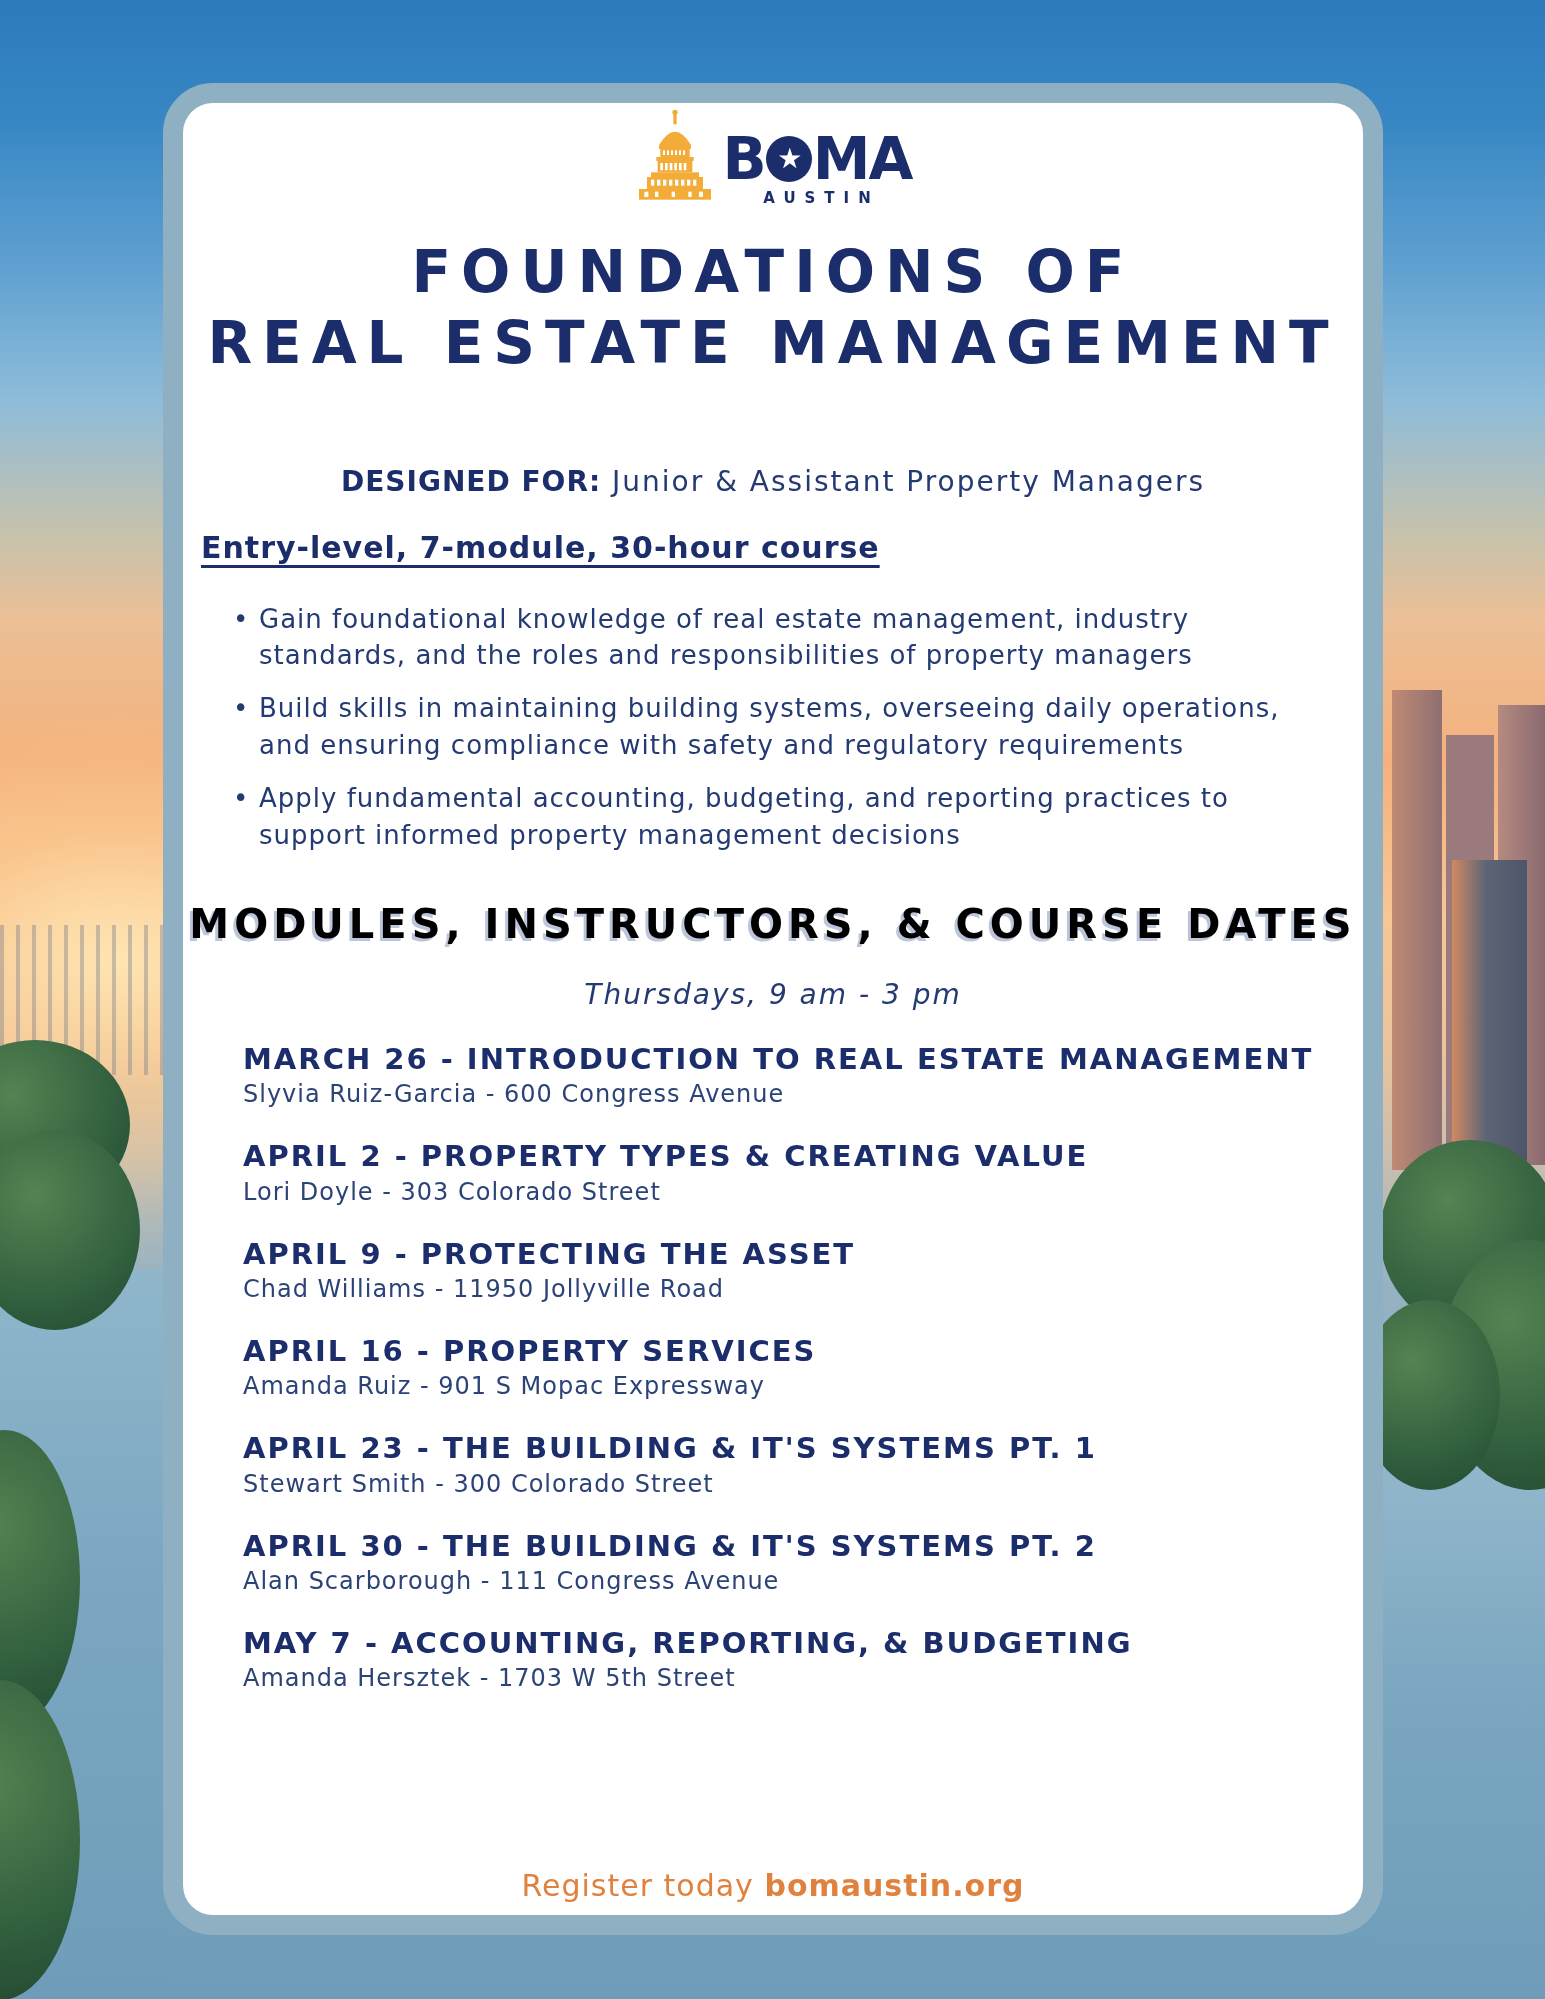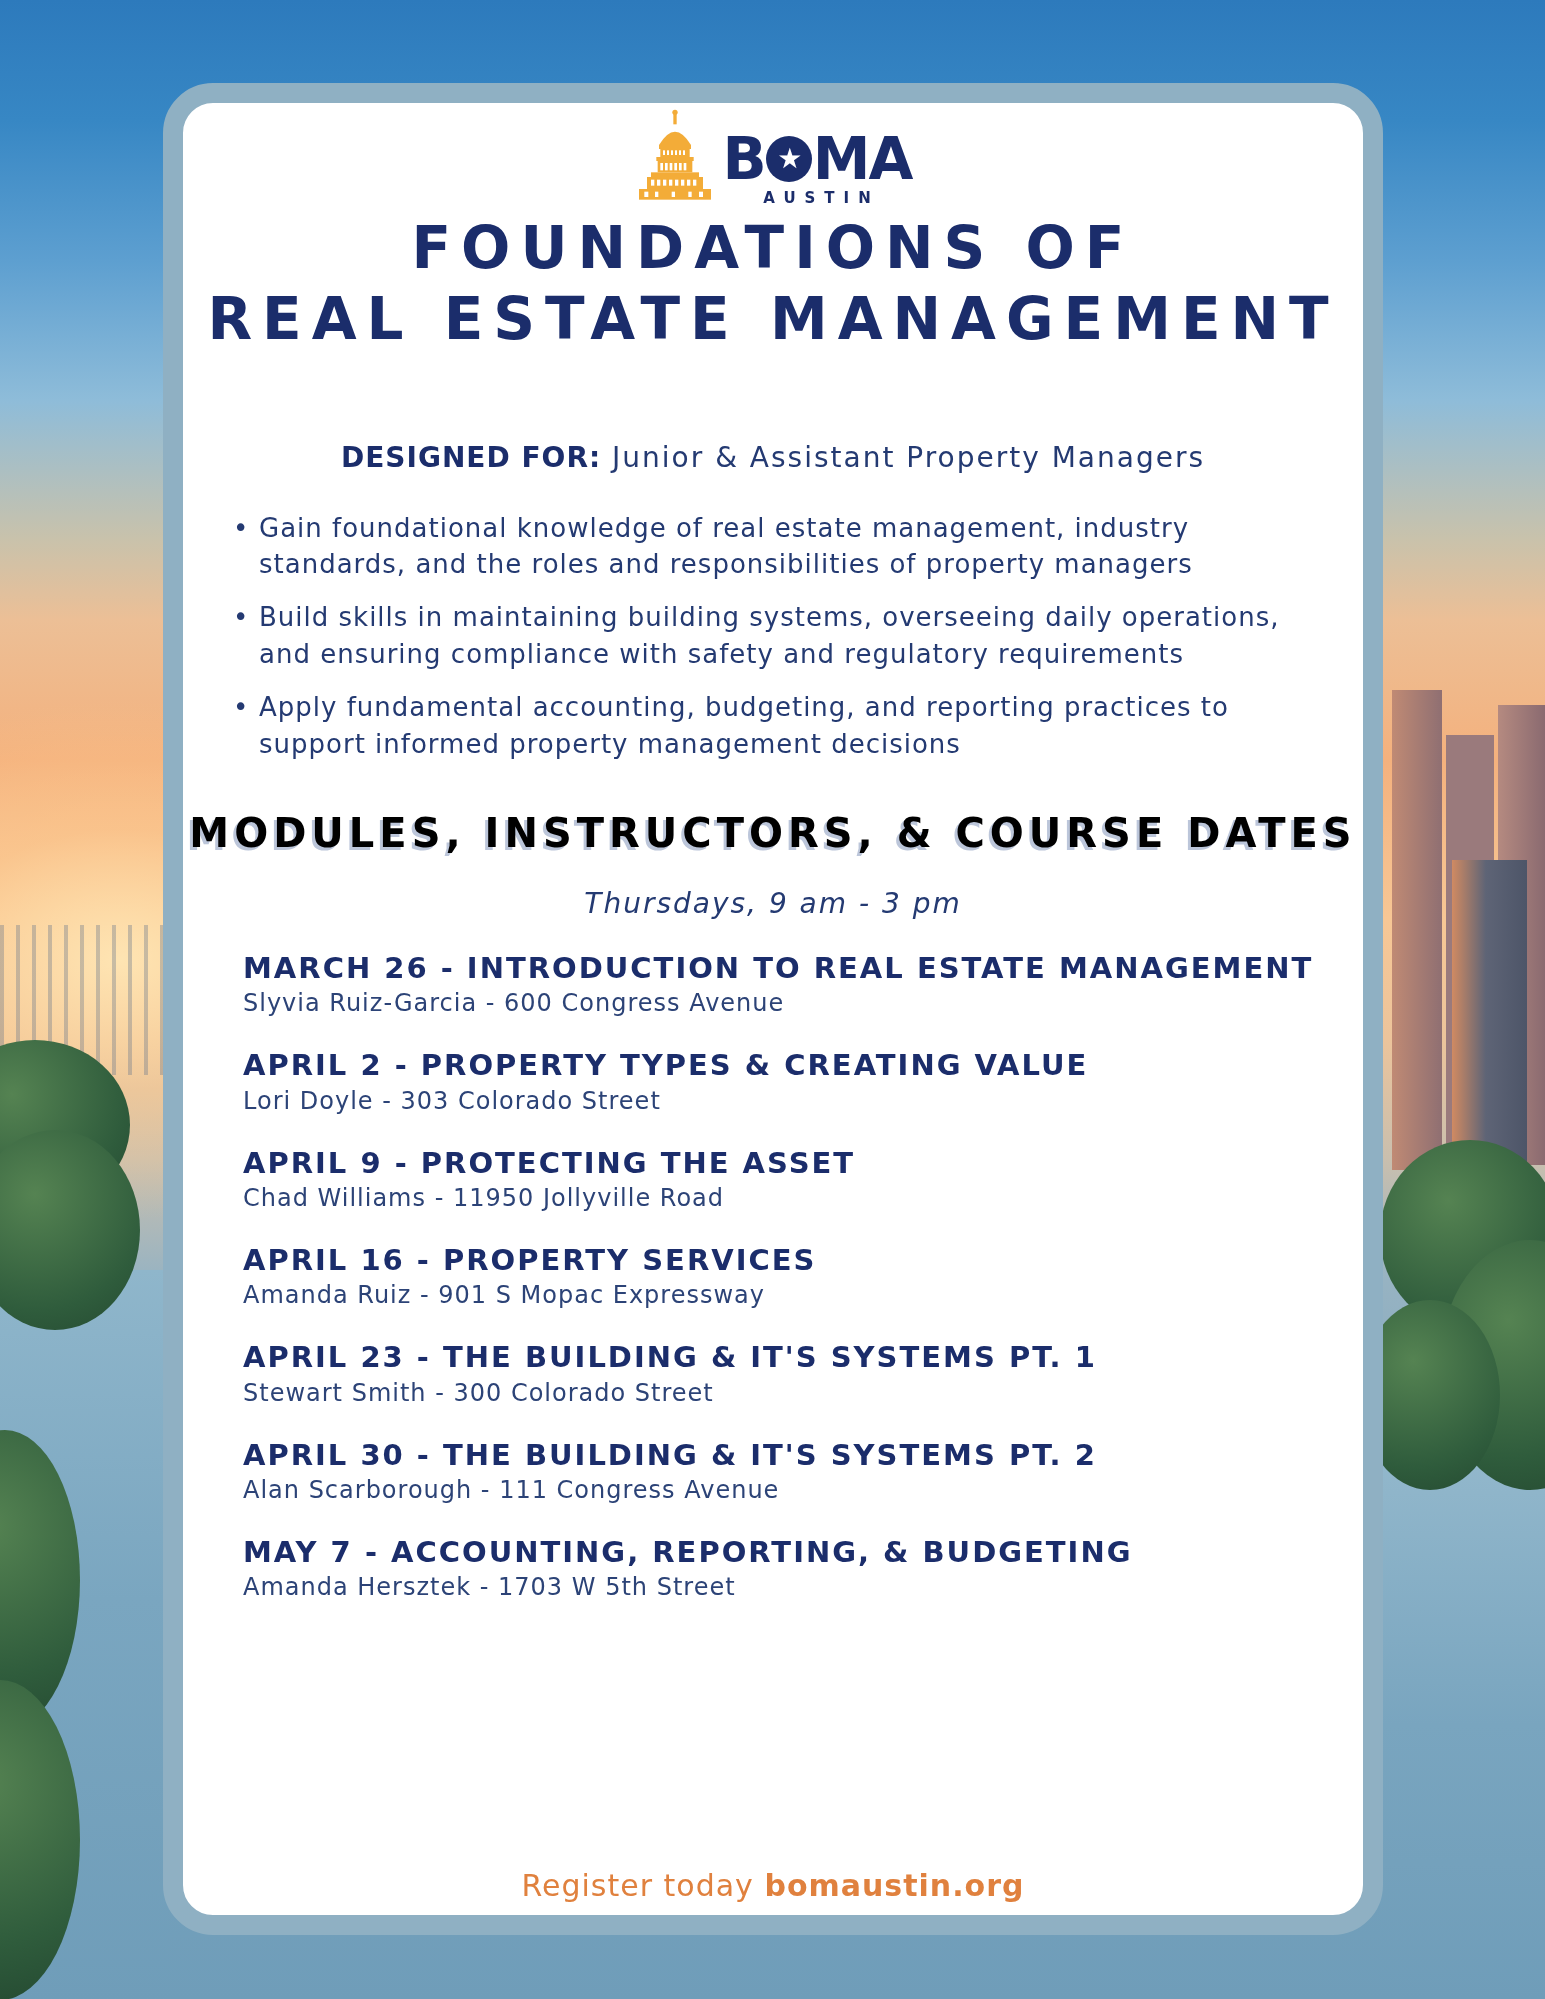--- a/index.html
+++ b/index.html
@@ -37,21 +37,21 @@
   .card-inner{position:relative;width:100%;height:100%;overflow:hidden;border-radius:30px;}
   
   .logo-row{display:flex;justify-content:center;align-items:flex-end;gap:8px;margin-top:8px;height:98px;}
   .capitol{display:block;}
   .brand-block{display:flex;flex-direction:column;align-items:center;padding-bottom:2px;}
   .brand{font-size:58px;font-weight:bold;color:#1b2d6b;letter-spacing:-2px;line-height:.92;display:flex;align-items:center;}
   .o-circle{width:46px;height:46px;border-radius:50%;background:#1b2d6b;display:inline-flex;
     align-items:center;justify-content:center;color:#fff;font-size:28px;margin:0 1px;}
   .brand-sub{font-size:15px;font-weight:bold;color:#1b2d6b;letter-spacing:9px;padding-left:9px;margin-top:3px;text-align:center;}
   
-  .title{margin-top:4px;text-align:center;color:#1b2d6b;font-weight:bold;
+  .title{margin-top:28px;text-align:center;color:#1b2d6b;font-weight:bold;
     font-size:58px;letter-spacing:10px;line-height:1.22;}
   
   .designed{margin-top:86px;text-align:center;color:#243a72;font-size:28px;letter-spacing:2px;}
   .designed b{color:#1b2d6b;letter-spacing:1px;}
   
   .course-line{margin:32px 0 0 18px;color:#1b2d6b;font-size:30px;font-weight:bold;letter-spacing:1px;
     text-decoration:underline;text-decoration-thickness:3px;text-underline-offset:7px;}
   
   .bullets{margin:36px 40px 0 50px;padding:0;list-style:none;color:#243a72;font-size:26px;
     letter-spacing:1px;line-height:1.42;}
@@ -150,20 +150,21 @@
       </div>
     </div>
 
     <div class="title">
       <div>FOUNDATIONS OF</div>
       <div>REAL ESTATE MANAGEMENT</div>
     </div>
 
     <div class="designed"><b>DESIGNED FOR:</b><span> Junior &amp; Assistant Property Managers</span></div>
 
+    <div class="course-line">Entry-level, 7-module, 30-hour course</div>
 
     <ul class="bullets">
       <li>Gain foundational knowledge of real estate management, industry standards, and the roles and responsibilities of property managers</li>
       <li>Build skills in maintaining building systems, overseeing daily operations, and ensuring compliance with safety and regulatory requirements</li>
       <li>Apply fundamental accounting, budgeting, and reporting practices to support informed property management decisions</li>
     </ul>
 
     <div class="gold-heading">MODULES, INSTRUCTORS, &amp; COURSE DATES</div>
     <div class="schedule">Thursdays, 9 am - 3 pm</div>
 

